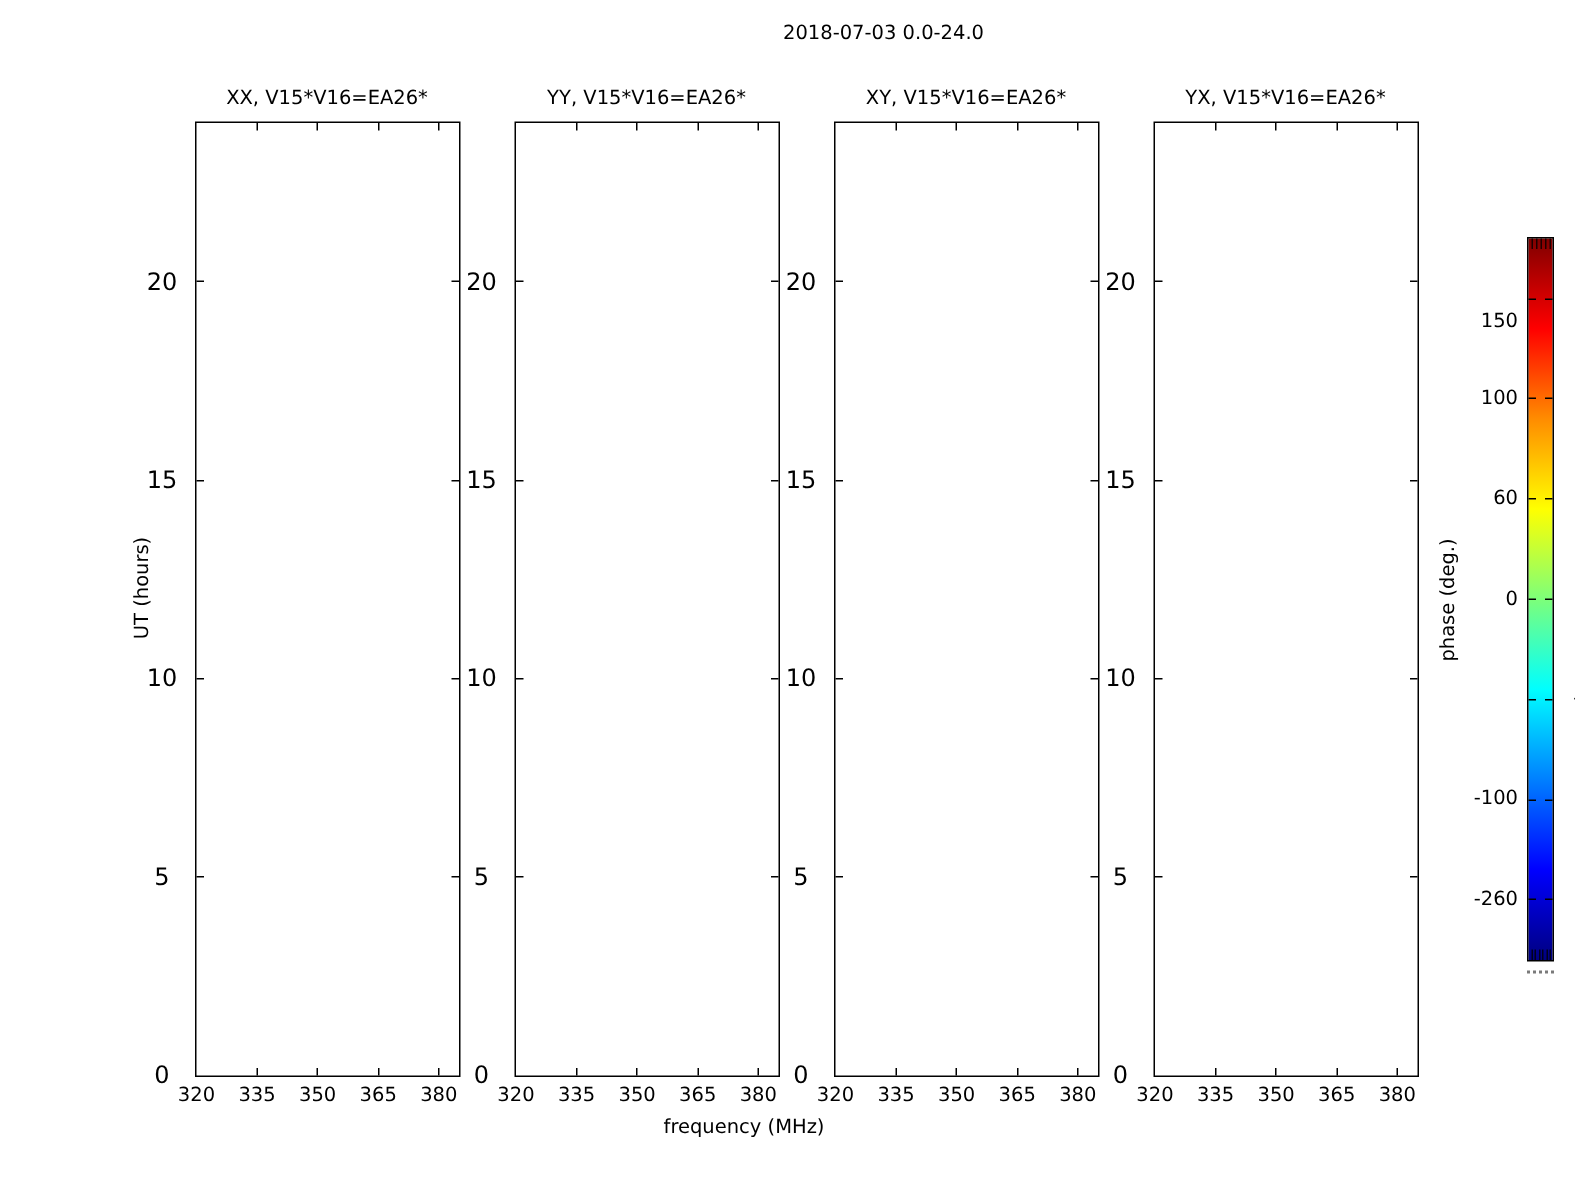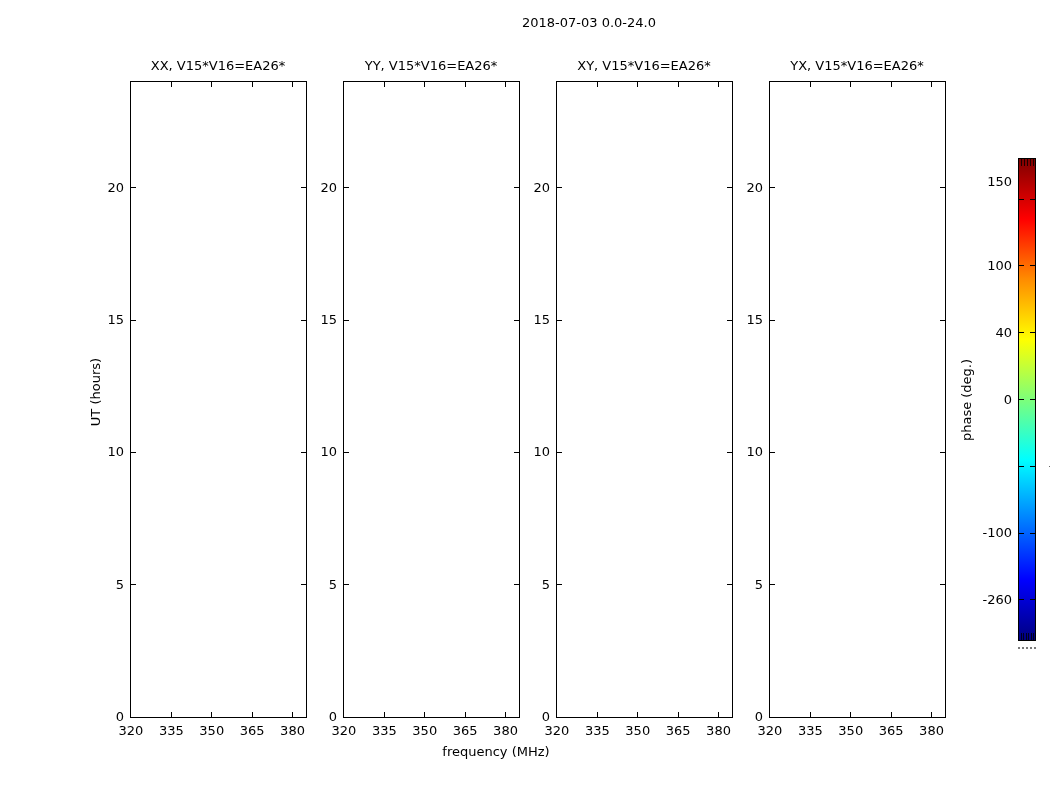--- a/index.html
+++ b/index.html
@@ -8,21 +8,21 @@
   #fig{position:relative;width:1050px;height:800px;background:#ffffff;}
   .fig-title{position:absolute;top:15px;left:589px;transform:translateX(-50%);
              font-size:13px;white-space:nowrap;}
   .panel{position:absolute;top:81px;width:177px;height:637px;
          border:1px solid #000;box-sizing:border-box;background:#ffffff;}
   .panel-title{position:absolute;top:58px;transform:translateX(-50%);
                font-size:13px;white-space:nowrap;}
   .tick{position:absolute;background:#000;}
   .xtick-label{position:absolute;width:44px;text-align:center;font-size:13px;
                top:723px;line-height:15px;}
-  .ytick-label{position:absolute;width:32px;text-align:right;font-size:13px;
+  .ytick-label{position:absolute;width:32px;text-align:center;font-size:16px;
                height:16px;line-height:16px;}
   .axis-label{position:absolute;font-size:13px;white-space:nowrap;}
   .v-label{transform:translate(-50%,-50%) rotate(-90deg);}
   .h-label{transform:translateX(-50%);}
   .colorbar{position:absolute;border:1px solid #000;box-sizing:border-box;}
   .cb-tick-label{position:absolute;width:46px;text-align:right;font-size:13px;
                  height:16px;line-height:16px;}
   .cb-hatch{position:absolute;width:1px;height:7px;background:rgba(0,0,0,0.78);}
   .cb-dots{position:absolute;border-top:2px dotted #7a7a7a;height:0;}
 </style>
@@ -177,21 +177,21 @@
       <div class="xtick-label" style="left: 748px;">320</div>
       <div class="xtick-label" style="left: 788.385px;">335</div>
       <div class="xtick-label" style="left: 828.769px;">350</div>
       <div class="xtick-label" style="left: 869.154px;">365</div>
       <div class="xtick-label" style="left: 909.538px;">380</div>
       <div class="ytick-label" style="left: 731px; top: 709px;">0</div>
       <div class="ytick-label" style="left: 731px; top: 576.708px;">5</div>
       <div class="ytick-label" style="left: 731px; top: 444.417px;">10</div>
       <div class="ytick-label" style="left: 731px; top: 312.125px;">15</div>
       <div class="ytick-label" style="left: 731px; top: 179.833px;">20</div>
-      <div class="cb-tick-label" style="left: 966px; top: 174px;">150</div>
+      <div class="cb-tick-label" style="left: 966px; top: 207px;">150</div>
       <div class="cb-tick-label" style="left: 966px; top: 257.889px;">100</div>
-      <div class="cb-tick-label" style="left: 966px; top: 324.694px;">40</div>
+      <div class="cb-tick-label" style="left: 966px; top: 324.694px;">60</div>
       <div class="cb-tick-label" style="left: 966px; top: 391.5px;">0</div>
       <div class="cb-tick-label" style="left: 1024px; top: 458.306px;">-50</div>
       <div class="cb-tick-label" style="left: 966px; top: 525.111px;">-100</div>
       <div class="cb-tick-label" style="left: 966px; top: 591.917px;">-260</div>
     </div>
 </div>
 
 </body></html>

